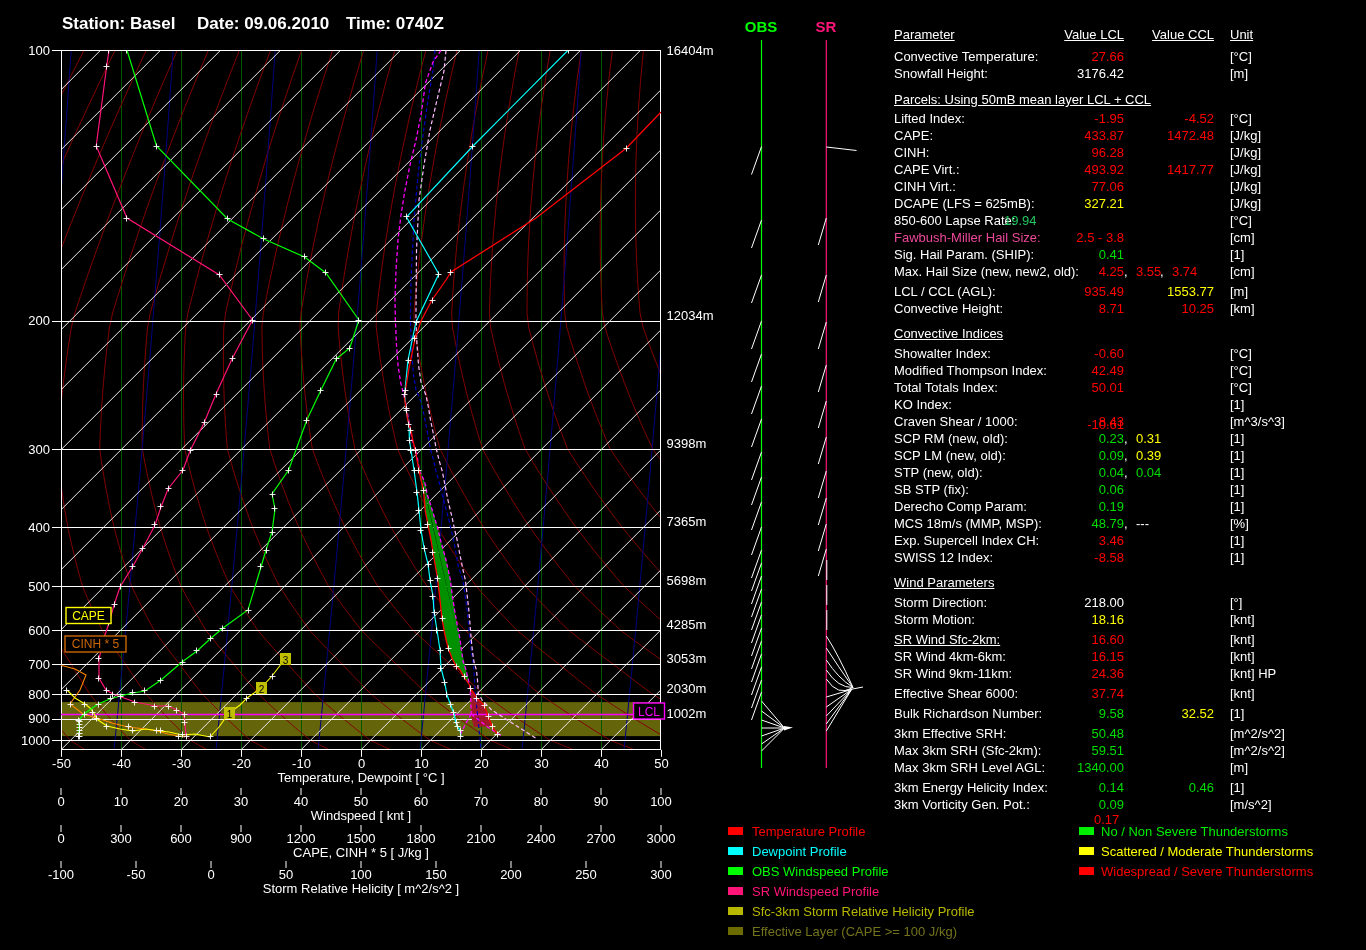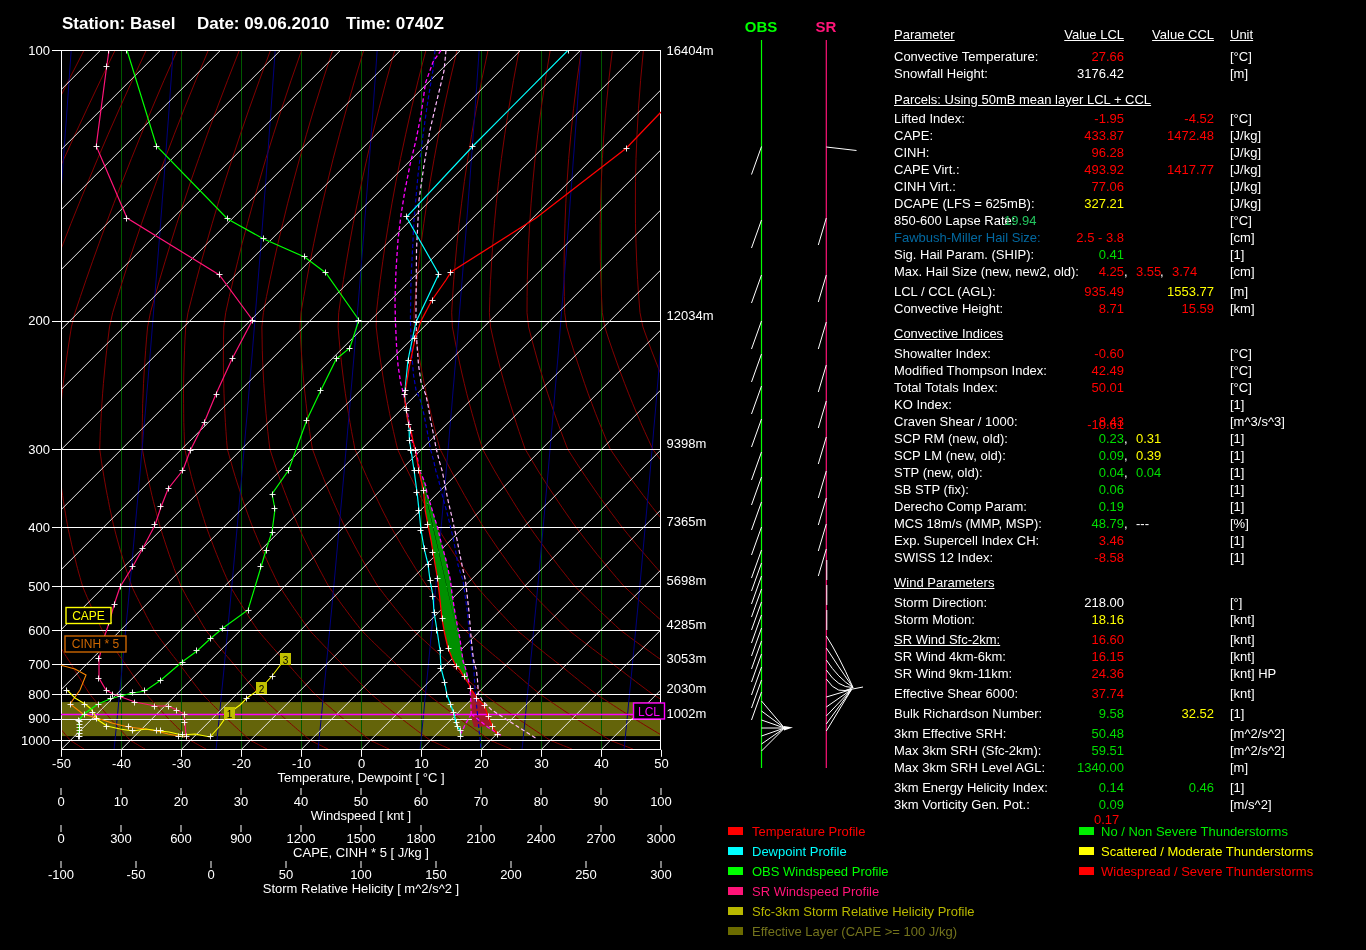--- a/index.html
+++ b/index.html
@@ -286,40 +286,40 @@
 <div class="t" style="left:1230px;top:162px;color:#ffffff;">[J/kg]</div>
 <div class="t" style="left:894px;top:179px;color:#ffffff;">CINH Virt.:</div>
 <div class="t" style="left:1004px;top:179px;color:#ff0000;width:120px;text-align:right;">77.06</div>
 <div class="t" style="left:1230px;top:179px;color:#ffffff;">[J/kg]</div>
 <div class="t" style="left:894px;top:196px;color:#ffffff;">DCAPE (LFS = 625mB):</div>
 <div class="t" style="left:1004px;top:196px;color:#ffff00;width:120px;text-align:right;">327.21</div>
 <div class="t" style="left:1230px;top:196px;color:#ffffff;">[J/kg]</div>
 <div class="t" style="left:894px;top:213px;color:#ffffff;">850-600 Lapse Rate:</div>
 <div class="t" style="left:1004px;top:213px;color:#22c55e;width:120px;text-align:left;">19.94</div>
 <div class="t" style="left:1230px;top:213px;color:#ffffff;">[°C]</div>
-<div class="t" style="left:894px;top:230px;color:#0369a1;">Fawbush-Miller Hail Size:</div>
+<div class="t" style="left:894px;top:230px;color:#ec4899;">Fawbush-Miller Hail Size:</div>
 <div class="t" style="left:1004px;top:230px;color:#ff0000;width:120px;text-align:right;">2.5 - 3.8</div>
 <div class="t" style="left:1230px;top:230px;color:#ffffff;">[cm]</div>
 <div class="t" style="left:894px;top:247px;color:#ffffff;">Sig. Hail Param. (SHIP):</div>
 <div class="t" style="left:1004px;top:247px;color:#00dd00;width:120px;text-align:right;">0.41</div>
 <div class="t" style="left:1230px;top:247px;color:#ffffff;">[1]</div>
 <div class="t" style="left:894px;top:264px;color:#ffffff;">Max. Hail Size (new, new2, old):</div>
 <div class="t" style="left:1004px;top:264px;color:#ff0000;width:120px;text-align:right;">4.25</div>
 <div class="t" style="left:1124px;top:264px;color:#ffffff;">,</div>
 <div class="t" style="left:1136px;top:264px;color:#ff0000;">3.55</div>
 <div class="t" style="left:1160px;top:264px;color:#ffffff;">,</div>
 <div class="t" style="left:1172px;top:264px;color:#ff0000;">3.74</div>
 <div class="t" style="left:1230px;top:264px;color:#ffffff;">[cm]</div>
 <div class="t" style="left:894px;top:284px;color:#ffffff;">LCL / CCL (AGL):</div>
 <div class="t" style="left:1004px;top:284px;color:#ff0000;width:120px;text-align:right;">935.49</div>
 <div class="t" style="left:1094px;top:284px;color:#ffff00;width:120px;text-align:right;">1553.77</div>
 <div class="t" style="left:1230px;top:284px;color:#ffffff;">[m]</div>
 <div class="t" style="left:894px;top:301px;color:#ffffff;">Convective Height:</div>
 <div class="t" style="left:1004px;top:301px;color:#ff0000;width:120px;text-align:right;">8.71</div>
-<div class="t" style="left:1094px;top:301px;color:#ff0000;width:120px;text-align:right;">15.59</div>
+<div class="t" style="left:1094px;top:301px;color:#ff0000;width:120px;text-align:right;">10.25</div>
 <div class="t" style="left:1230px;top:301px;color:#ffffff;">[km]</div>
 <div class="t" style="left:894px;top:346px;color:#ffffff;">Showalter Index:</div>
 <div class="t" style="left:1004px;top:346px;color:#ff0000;width:120px;text-align:right;">-0.60</div>
 <div class="t" style="left:1230px;top:346px;color:#ffffff;">[°C]</div>
 <div class="t" style="left:894px;top:363px;color:#ffffff;">Modified Thompson Index:</div>
 <div class="t" style="left:1004px;top:363px;color:#ff0000;width:120px;text-align:right;">42.49</div>
 <div class="t" style="left:1230px;top:363px;color:#ffffff;">[°C]</div>
 <div class="t" style="left:894px;top:380px;color:#ffffff;">Total Totals Index:</div>
 <div class="t" style="left:1004px;top:380px;color:#ff0000;width:120px;text-align:right;">50.01</div>
 <div class="t" style="left:1230px;top:380px;color:#ffffff;">[°C]</div>

